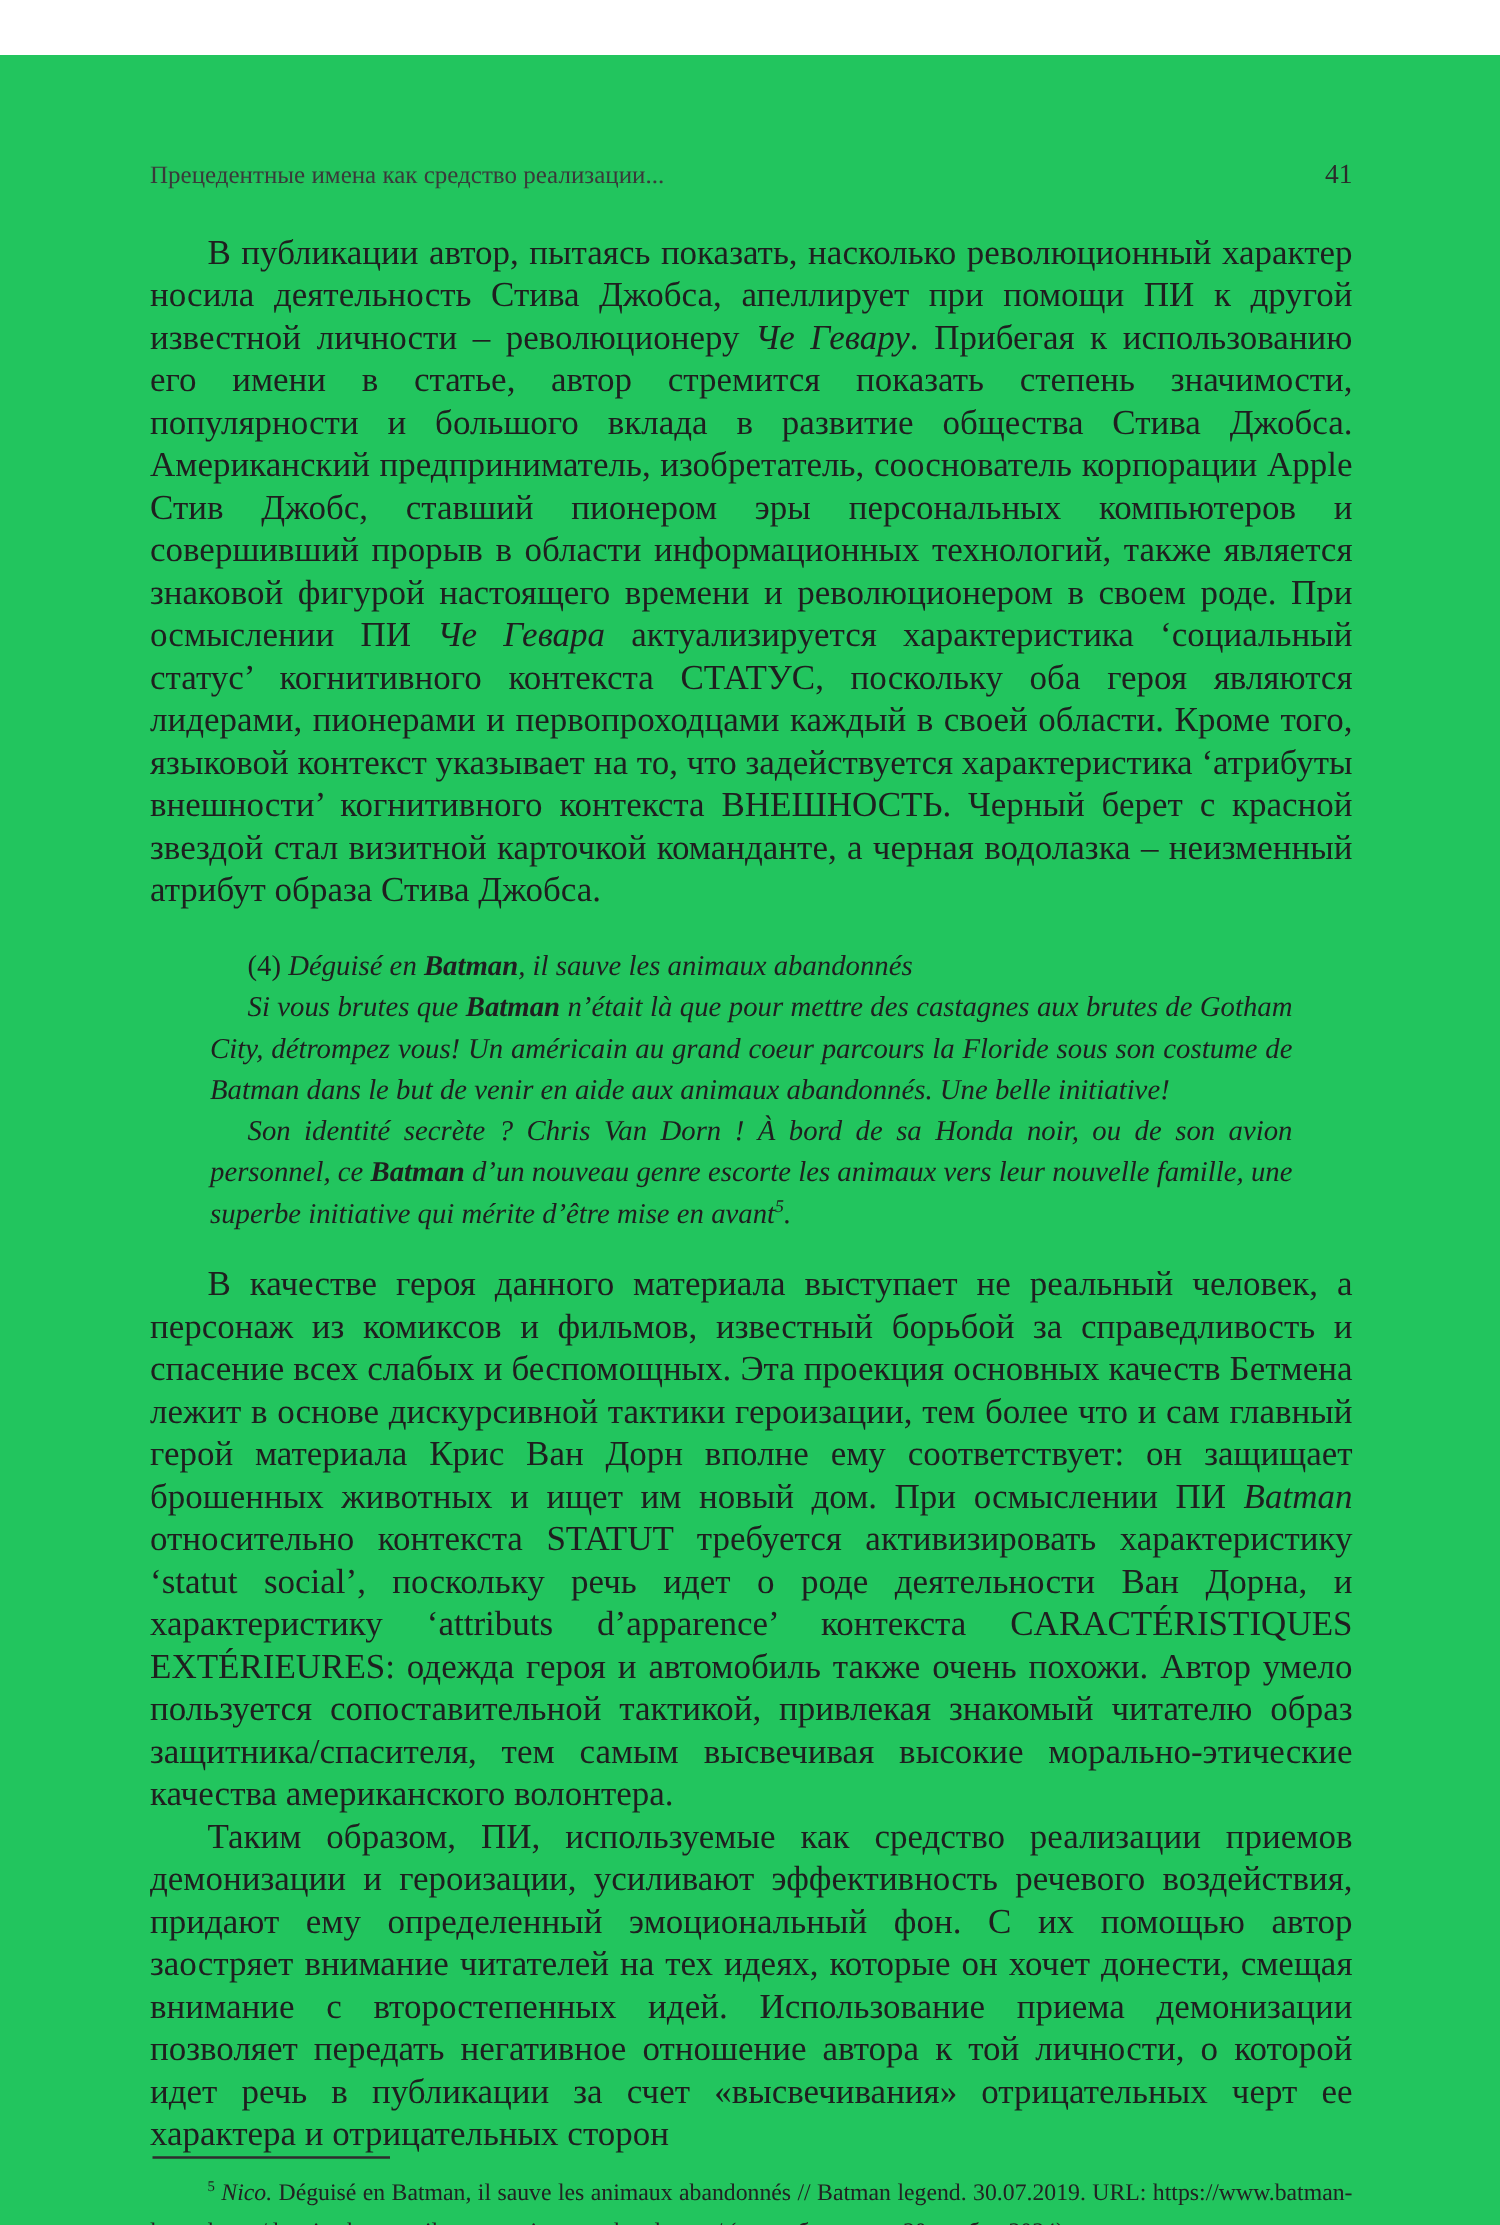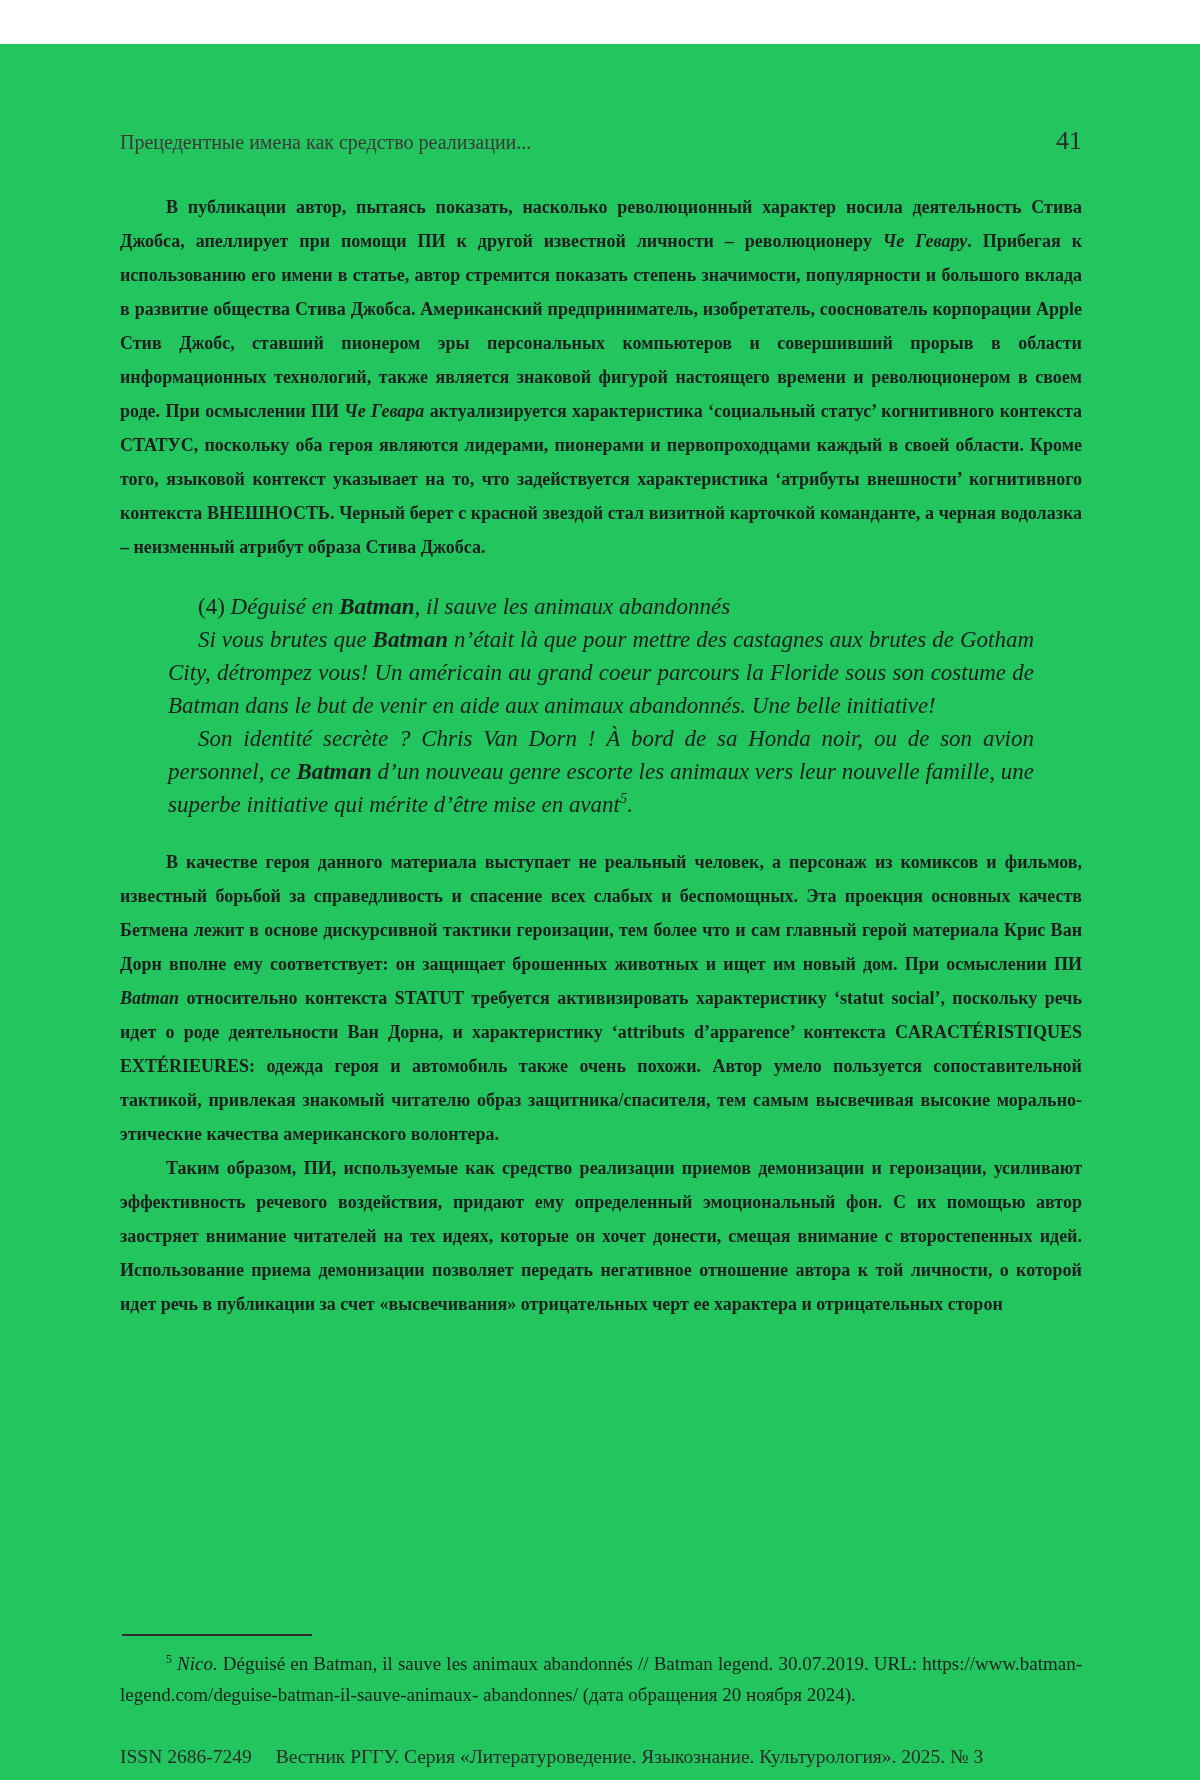--- a/index.html
+++ b/index.html
@@ -23,32 +23,31 @@
   }
   .running-header {
     display: flex;
     justify-content: space-between;
     align-items: baseline;
     font-size: 20px;
     color: #3a3a3a;
     margin-bottom: 34px;
   }
   .running-header .page-number {
-    font-size: 26px;
+    font-size: 22px;
     color: #2b2b2b;
   }
   .body-text { }
   .para {
     margin: 0;
-    font-size: 18px;
+    font-size: 28px;
     line-height: 34px;
     text-align: justify;
     text-indent: 46px;
     color: #1f1f1f;
-    font-weight: bold;
   }
   .quote {
     margin: 26px 48px 24px 48px;
   }
   .qpara {
     margin: 0;
     font-size: 23px;
     line-height: 33px;
     text-align: justify;
     text-indent: 30px;

